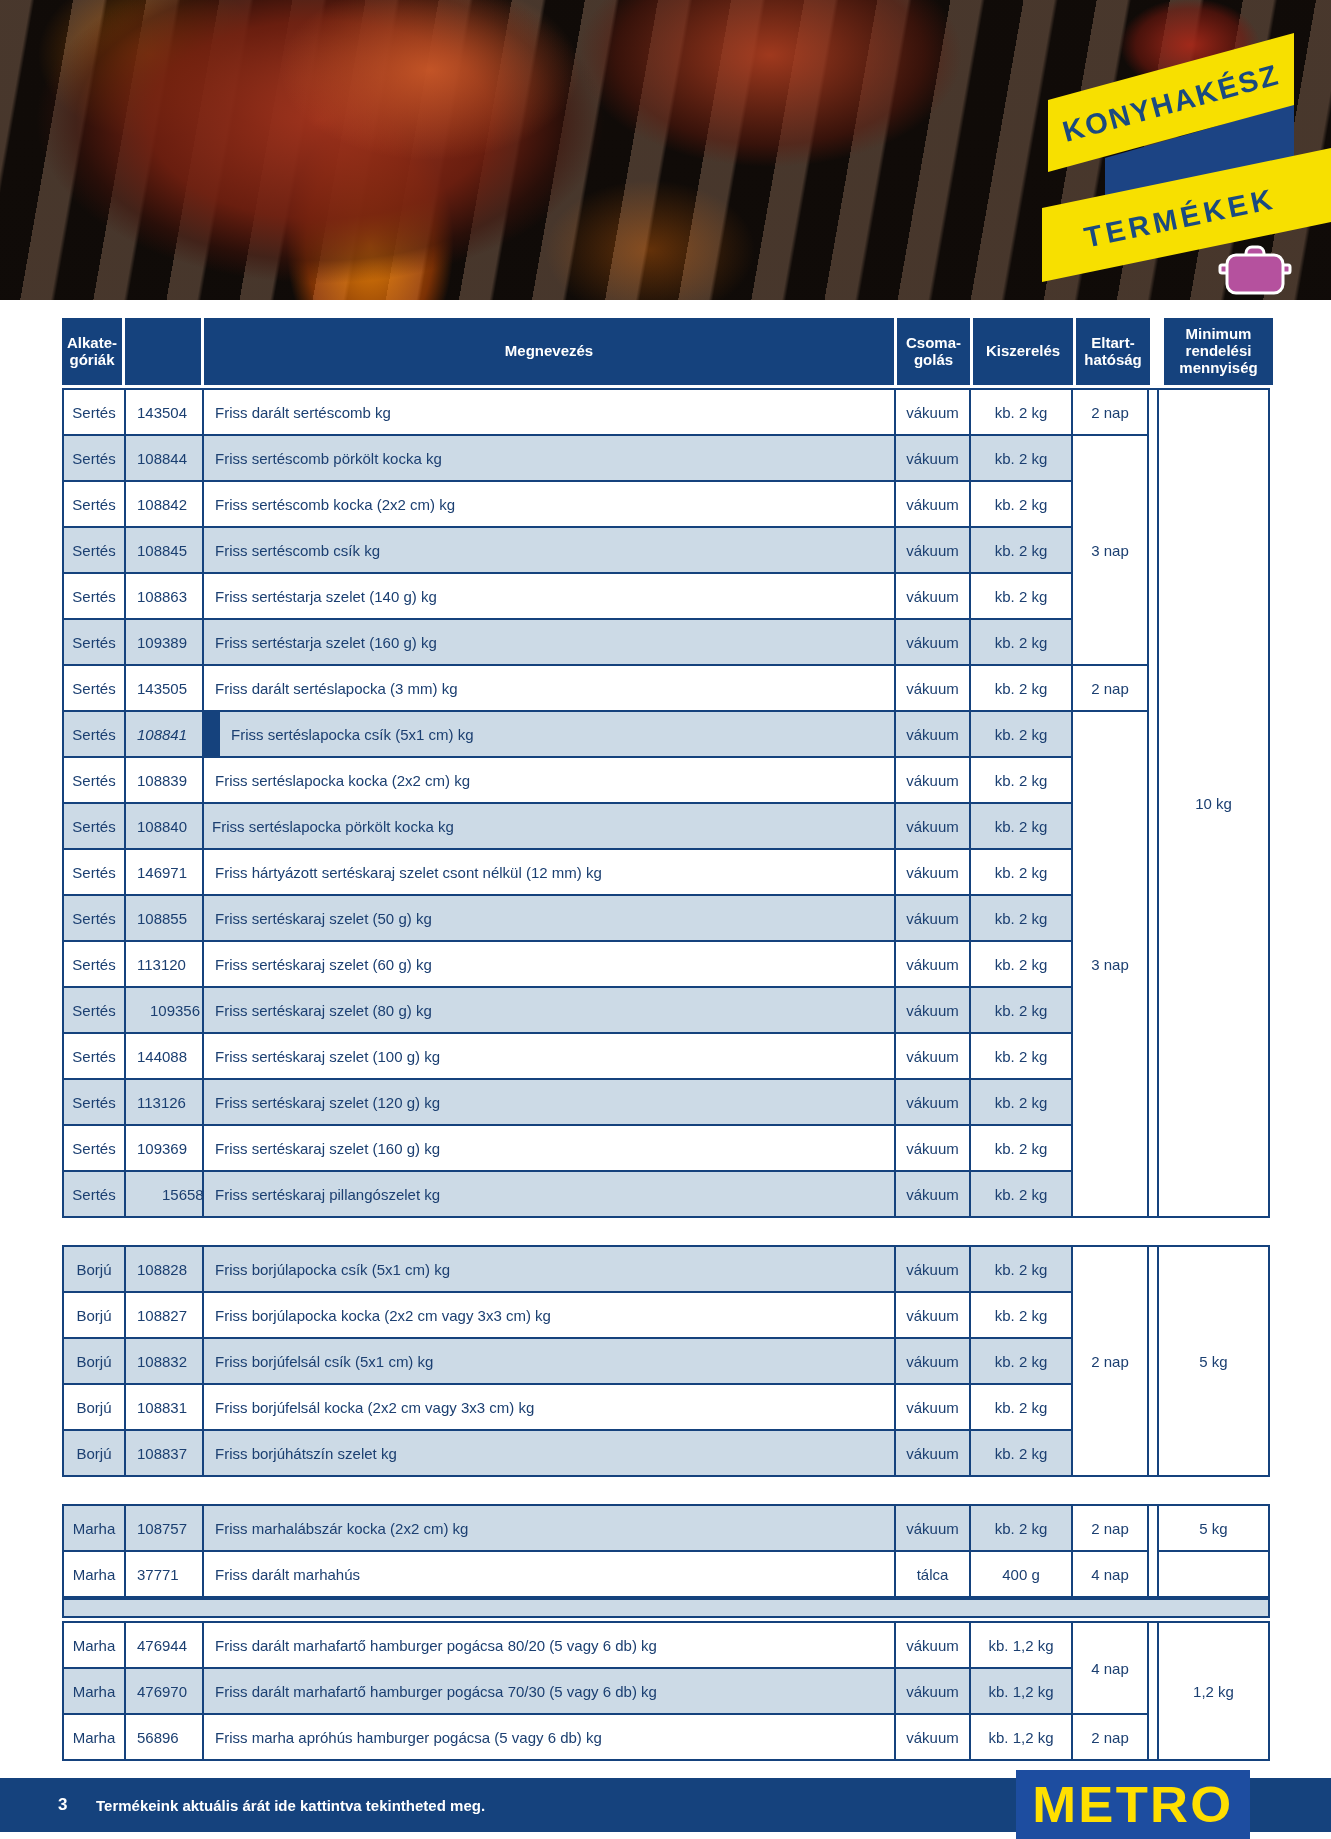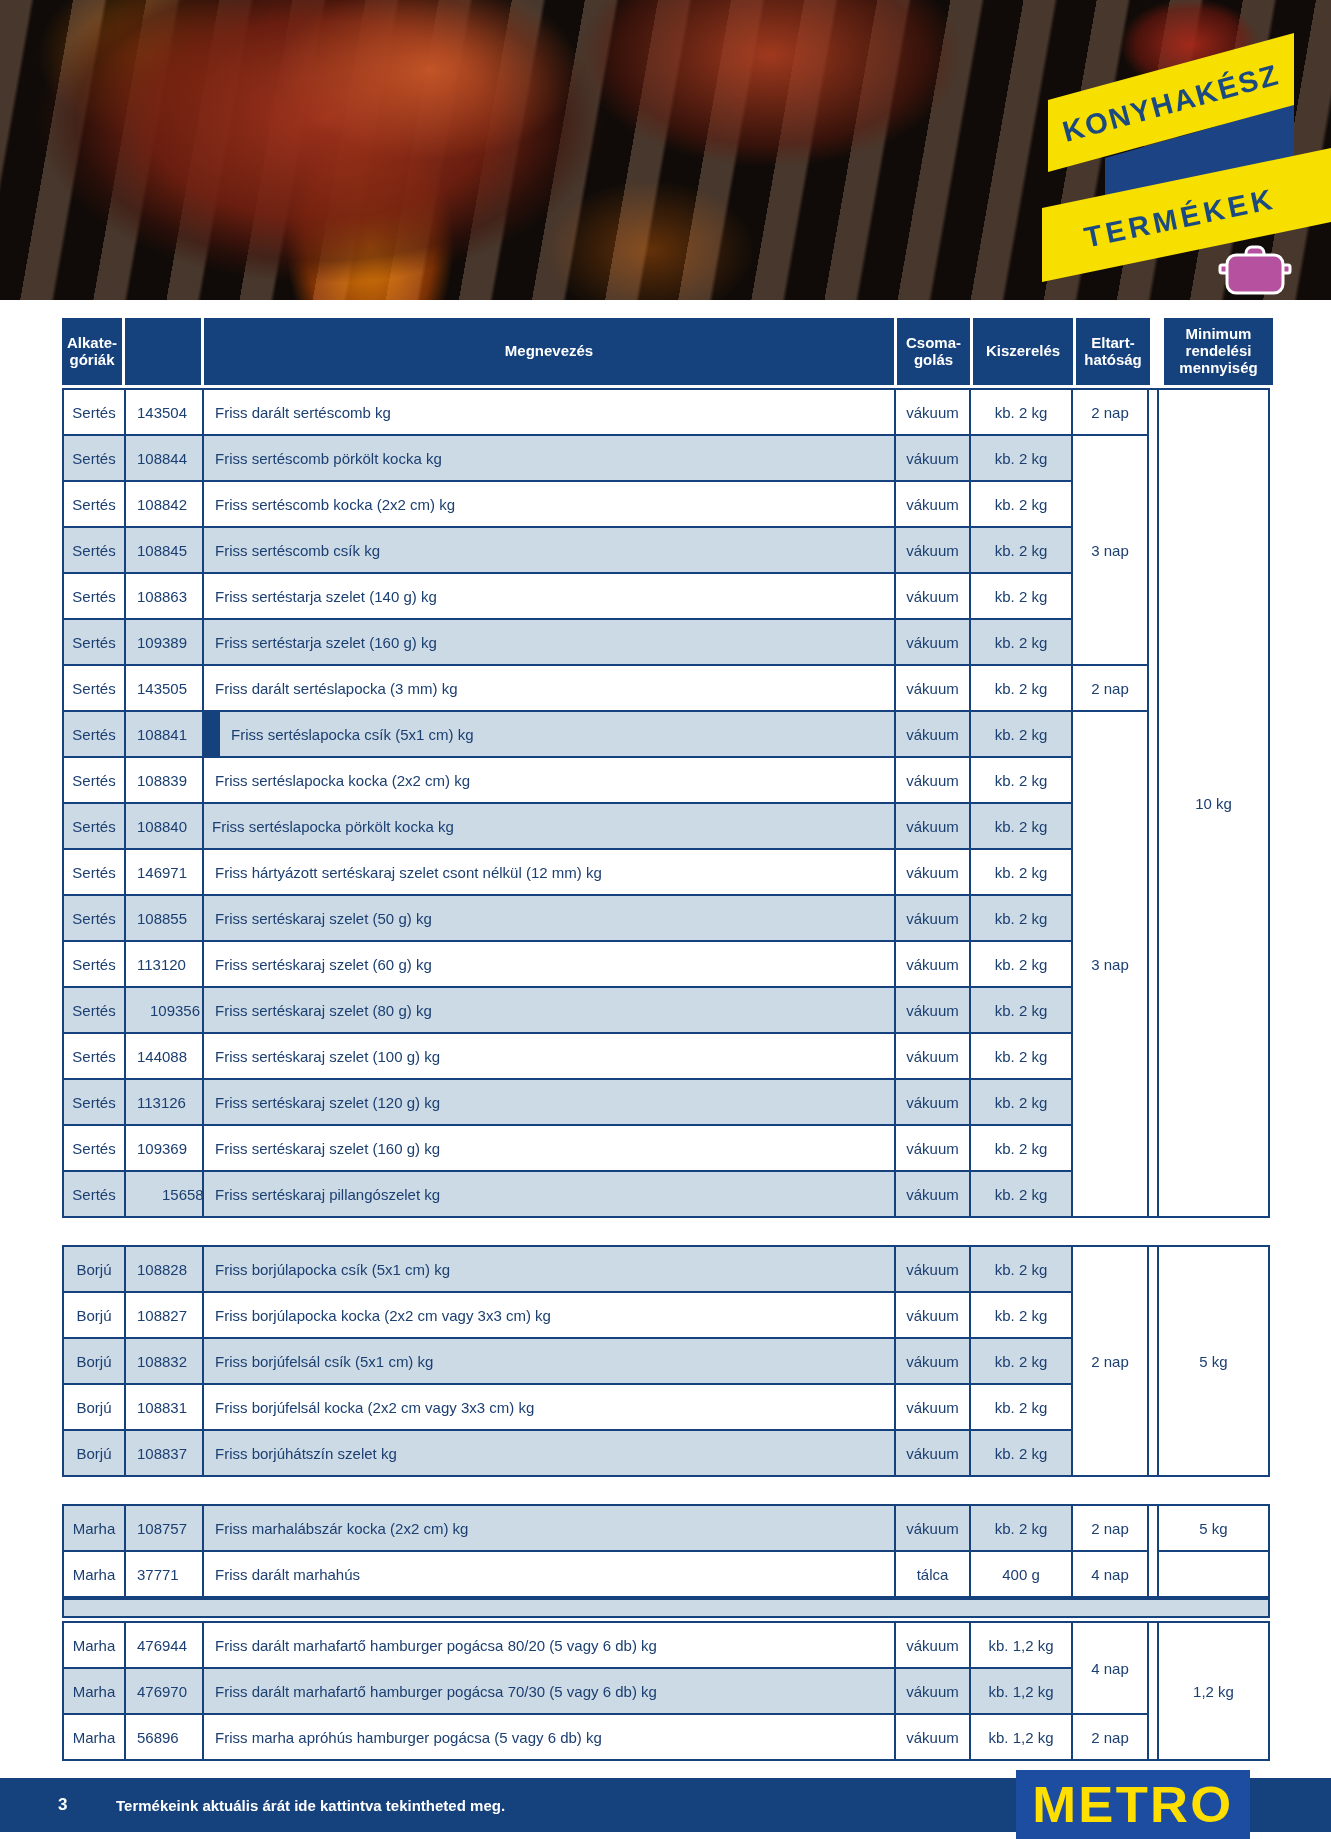--- a/index.html
+++ b/index.html
@@ -35,21 +35,21 @@
   .c.left{justify-content:flex-start;padding-left:11px;}
   .c.always-white{background:#ffffff;}
   .gapcell{background:#ffffff;}
   .sep-white{height:24px;background:#ffffff;}
   .sep-blue{height:16px;background:#ccdae6;border:2px solid #15427d;margin-top:0;}
 
   
   .footer-bar{position:absolute;left:0;top:1778px;width:1331px;height:54px;background:#15427d;
               display:flex;align-items:center;}
   .page-num{position:absolute;left:58px;color:#ffffff;font-size:17px;font-weight:bold;}
-  .footer-text{position:absolute;left:116px;color:#ffffff;font-size:15px;font-weight:bold;}
+  .footer-text{position:absolute;left:96px;color:#ffffff;font-size:15px;font-weight:bold;}
   .footer-text .link{font-weight:bold;}
   .metro-logo{position:absolute;left:1016px;top:1770px;width:234px;height:69px;background:#1d4da0;
               display:flex;align-items:center;justify-content:center;}
   .metro-logo span{color:#ffdf00;font-weight:900;font-size:47px;letter-spacing:2px;
                    transform:scale(1.12,1.05);font-family:"Liberation Sans","DejaVu Sans",sans-serif;}
 </style>
 </head>
 <body>
 
 <div class="page">
@@ -117,21 +117,21 @@
           <div class="c left alt" style="grid-area: 6 / 2;">109389</div>
           <div class="c left alt" style="grid-area: 6 / 3;">Friss sertéstarja szelet (160 g) kg</div>
           <div class="c center alt" style="grid-area: 6 / 4;">vákuum</div>
           <div class="c center alt" style="grid-area: 6 / 5;">kb. 2 kg</div>
           <div class="c center" style="grid-area: 7 / 1;">Sertés</div>
           <div class="c left" style="grid-area: 7 / 2;">143505</div>
           <div class="c left" style="grid-area: 7 / 3;">Friss darált sertéslapocka (3 mm) kg</div>
           <div class="c center" style="grid-area: 7 / 4;">vákuum</div>
           <div class="c center" style="grid-area: 7 / 5;">kb. 2 kg</div>
           <div class="c center alt" style="grid-area: 8 / 1;">Sertés</div>
-          <div class="c left alt" style="grid-area: 8 / 2;">108841</div>
+          <div class="c left alt" style="grid-area: 8 / 2; font-style: italic;">108841</div>
           <div class="c left alt" style="grid-area: 8 / 3; margin-left: 16px;">Friss sertéslapocka csík (5x1 cm) kg</div>
           <div class="c center alt" style="grid-area: 8 / 4;">vákuum</div>
           <div class="c center alt" style="grid-area: 8 / 5;">kb. 2 kg</div>
           <div class="c center" style="grid-area: 9 / 1;">Sertés</div>
           <div class="c left" style="grid-area: 9 / 2;">108839</div>
           <div class="c left" style="grid-area: 9 / 3;">Friss sertéslapocka kocka (2x2 cm) kg</div>
           <div class="c center" style="grid-area: 9 / 4;">vákuum</div>
           <div class="c center" style="grid-area: 9 / 5;">kb. 2 kg</div>
           <div class="c center alt" style="grid-area: 10 / 1;">Sertés</div>
           <div class="c left alt" style="grid-area: 10 / 2;">108840</div>

